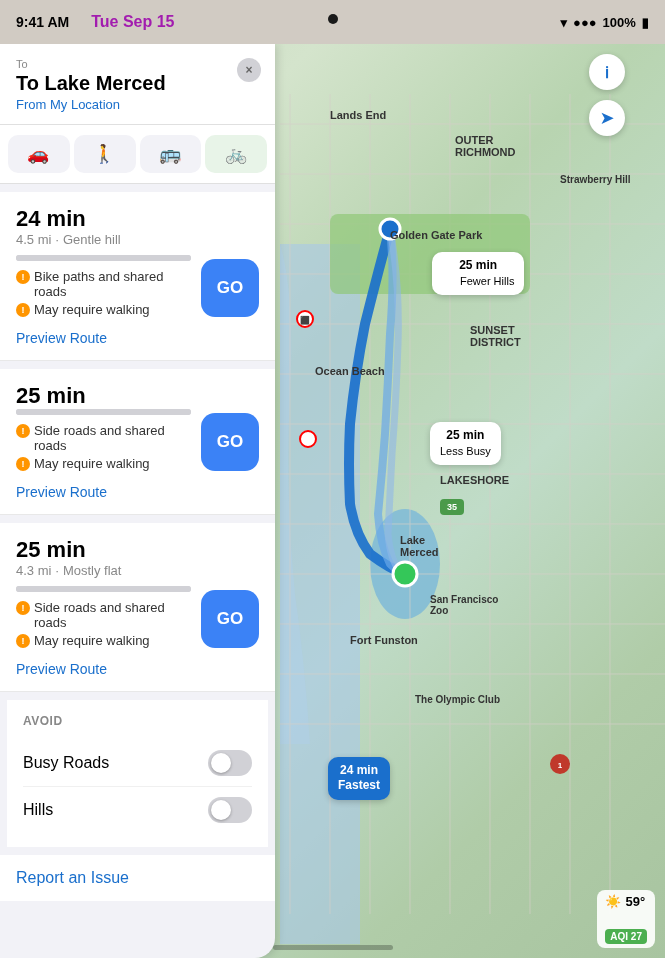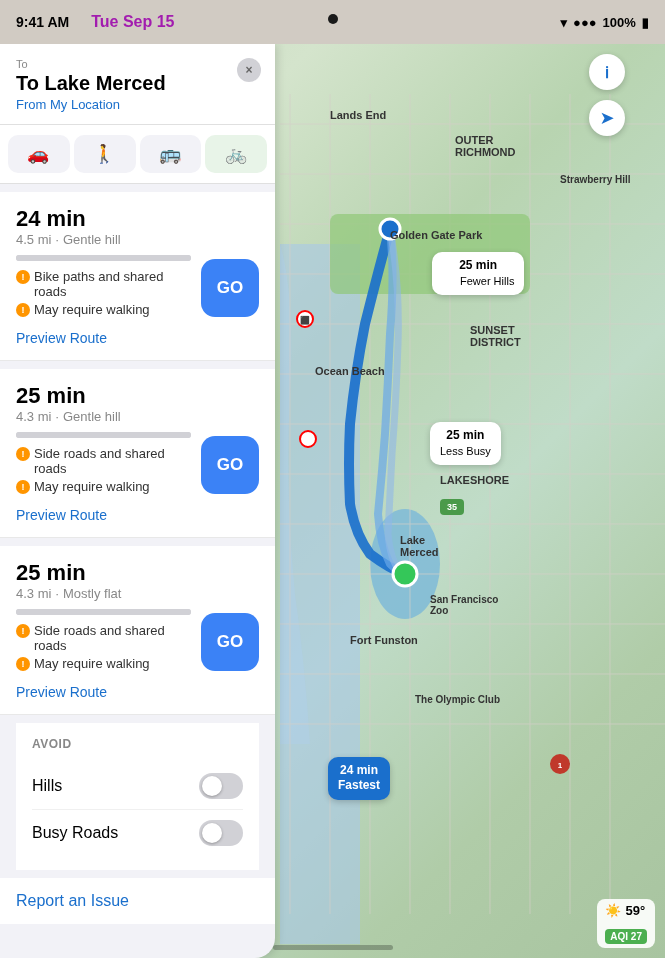--- a/index.html
+++ b/index.html
@@ -112,21 +112,21 @@
       font-size: 13px;
       font-weight: 600;
     }
     .aqi-badge {
       background: #4caf50;
       color: white;
       border-radius: 4px;
       padding: 2px 5px;
       font-size: 10px;
       font-weight: 700;
-      margin-top: 11px;
+      margin-top: 20px;
       text-align: center;
     }
 
     
     .sidebar {
       position: absolute;
       top: 44px;
       left: 0;
       width: 275px;
       bottom: 0;
@@ -279,21 +279,21 @@
       color: #1a6fcc;
       font-size: 14px;
       font-weight: 500;
       margin-top: 10px;
       cursor: pointer;
     }
 
     
     .avoid-section {
       background: white;
-      margin: 8px 16px;
+      margin: 8px 7px;
       padding: 14px 16px;
     }
     .avoid-title {
       font-size: 12px;
       color: #888;
       font-weight: 600;
       letter-spacing: 0.5px;
       margin-bottom: 12px;
       text-transform: uppercase;
     }
@@ -532,21 +532,20 @@
           <span>May require walking</span>
         </div>
       </div>
       <button class="go-btn">GO</button>
     </div>
     <div class="preview-link">Preview Route</div>
   </div>
 
   <div class="route-card">
     <div class="route-time">25 min</div>
-    <div class="route-detail">4.3 mi · Gentle hill</div>
     <div class="route-inner">
       <div class="route-progress-wrap">
         <div class="route-progress">
           <div class="route-progress-fill" style="width:100%"></div>
         </div>
         <div class="route-warning">
           <span class="warning-dot">!</span>
           <span>Side roads and shared roads</span>
         </div>
         <div class="route-warning">
@@ -577,27 +576,27 @@
         </div>
       </div>
       <button class="go-btn">GO</button>
     </div>
     <div class="preview-link">Preview Route</div>
   </div>
 
   <div class="avoid-section">
     <div class="avoid-title">AVOID</div>
     <div class="avoid-row">
+      <span class="avoid-label">Busy Roads</span>
+      <div class="toggle"></div>
+    </div>
+    <div class="avoid-row">
       <span class="avoid-label">Hills</span>
       <div class="toggle"></div>
     </div>
-    <div class="avoid-row">
-      <span class="avoid-label">Busy Roads</span>
-      <div class="toggle"></div>
-    </div>
   </div>
 
   <div class="report-section">
     <span class="report-link">Report an Issue</span>
   </div>
 
 </div>
 
 <div class="home-indicator"></div>
 

